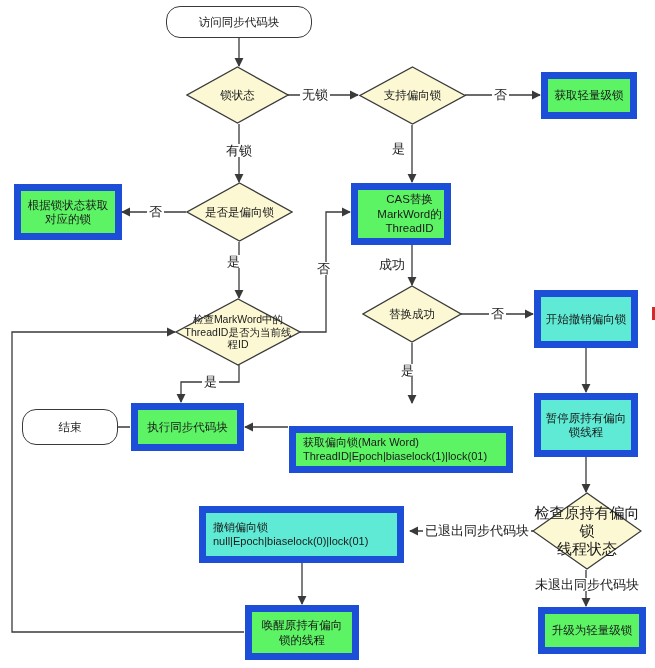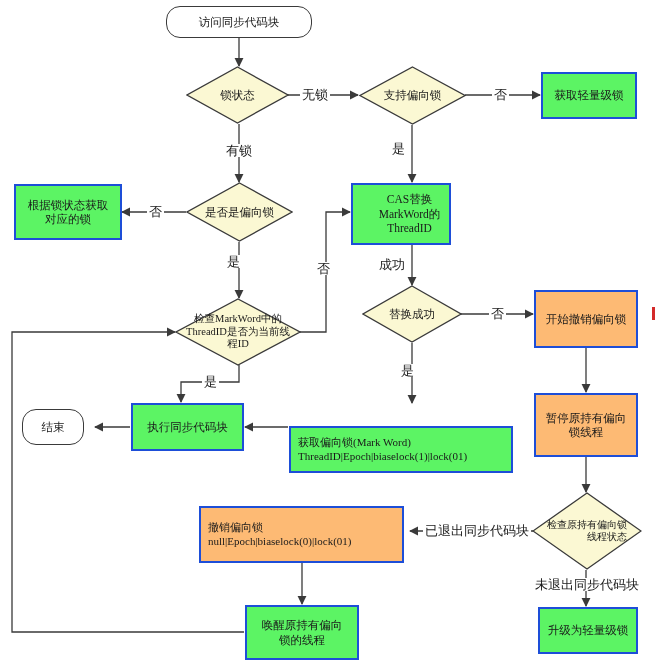--- a/index.html
+++ b/index.html
@@ -5,21 +5,21 @@
   html, body {
     margin: 0;
     padding: 0;
     background: #ffffff;
   }
   #canvas {
     position: relative;
     width: 655px;
     height: 668px;
     background: #ffffff;
-    font-family: Liberation Serif, serif;
+    font-family: Liberation Sans, sans-serif;
     overflow: hidden;
   }
   svg#edges {
     position: absolute;
     left: 0; top: 0;
     width: 655px;
     height: 668px;
     pointer-events: none;
   }
   .node {
@@ -27,28 +27,28 @@
     box-sizing: border-box;
     display: flex;
     align-items: center;
     justify-content: center;
     text-align: center;
     color: #1a1a1a;
     line-height: 1.25;
     white-space: pre-line;
   }
   .rect {
-    border: 2px solid #1d4ed8;
+    border: 7px solid #1d4ed8;
     font-size: 11.5px;
   }
   .green {
     background: #5cf464;
   }
   .orange {
-    background: #fdba74;
+    background: #5eead4;
   }
   .rect.left-align {
     justify-content: flex-start;
     text-align: left;
     padding-left: 7px;
     font-size: 11px;
   }
   .terminator {
     border: 1px solid #3a3a3a;
     border-radius: 14px;
@@ -211,48 +211,48 @@
 
   <div class="node rect orange" style="left:534px; top:393px; width:104px; height:64px;">
     <span>暂停原持有偏向
 锁线程</span>
   </div>
 
   <div class="node rect green" style="left:131px; top:403px; width:113px; height:48px;">
     <span>执行同步代码块</span>
   </div>
 
-  <div class="node terminator" style="left:22px; top:409px; width:62px; height:36px;">
+  <div class="node terminator" style="left:22px; top:409px; width:96px; height:36px;">
     <span>结束</span>
   </div>
 
   <div class="node rect green left-align" style="left:289px; top:404px; width:224px; height:47px;margin-top:22px;">
     <span>获取偏向锁(Mark Word)
 ThreadID|Epoch|biaselock(1)|lock(01)</span>
   </div>
 
   <div class="diamond-wrap" style="left:532px; top:492px; width:110px; height:78px;">
     <svg class="diamond-shape" viewBox="0 0 110 78" preserveAspectRatio="none">
       <polygon points="55,1 109,39 55,77 1,39" fill="#fbf8d3" stroke="#3a3a3a" stroke-width="1.3"></polygon>
     </svg>
-    <div class="diamond-label" style="font-size:10px;text-align:right;">检查原持有偏向锁
+    <div class="diamond-label" style="font-size:15px;">检查原持有偏向锁
 线程状态</div>
   </div>
 
   <div class="node rect orange left-align" style="left:199px; top:506px; width:205px; height:57px;">
     <span>撤销偏向锁
 null|Epoch|biaselock(0)|lock(01)</span>
   </div>
 
   <div class="node rect green" style="left:245px; top:605px; width:114px; height:55px;">
     <span>唤醒原持有偏向
 锁的线程</span>
   </div>
 
-  <div class="node rect green" style="left:538px; top:607px; width:100px; height:47px;">
+  <div class="node rect green" style="left:538px; top:607px; width:108px; height:47px;">
     <span>升级为轻量级锁</span>
   </div>
 
   <div class="edge-label" style="left:300px; top:88px;">无锁</div>
   <div class="edge-label" style="left:492px; top:88px;">否</div>
   <div class="edge-label" style="left:224px; top:144px;">有锁</div>
   <div class="edge-label" style="left:390px; top:142px;">是</div>
   <div class="edge-label" style="left:147px; top:205px;">否</div>
   <div class="edge-label" style="left:225px; top:255px;">是</div>
   <div class="edge-label" style="left:377px; top:258px;">成功</div>

